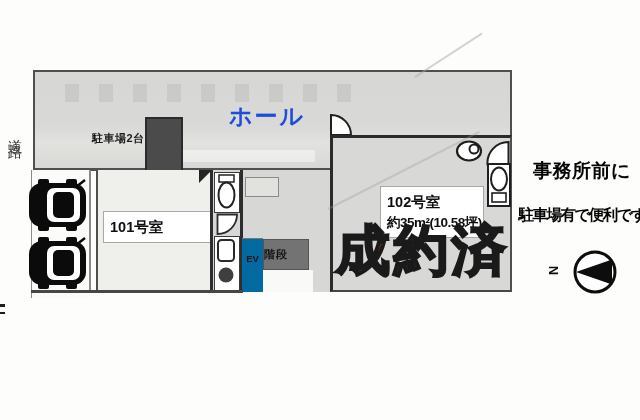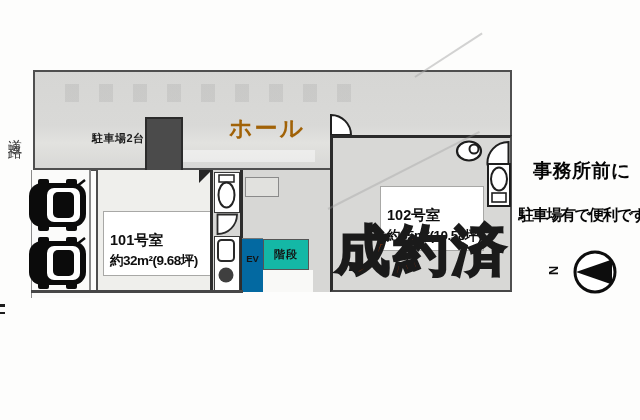--- a/index.html
+++ b/index.html
@@ -36,54 +36,54 @@
   
   .parking-block{left:31px;top:170px;width:59px;height:128px;background:#fbfbfa;
     border-left:1.5px solid #8a8a8a;box-sizing:border-box;}
   .parking-sep{left:89px;top:170px;width:1.5px;height:120px;background:#8a8a8a;}
   .parking-label{left:56px;top:131px;font-size:11px;font-weight:700;color:#1c1c1c;letter-spacing:.5px;margin-left:36px;}
   .car{width:60px;height:52px;}
   
   .room101-block{left:96px;top:170px;width:114px;height:120px;background:#efefec;
     border-left:2px solid #4f4f4f;box-sizing:border-box;}
   .room-label-box{background:#fff;border:1px solid #a8a8a6;box-sizing:border-box;
-    padding:18px 6px 4px 6px;line-height:1.45;}
+    padding:5px 6px 4px 6px;line-height:1.45;}
   .room-name{font-size:14.5px;font-weight:600;color:#0e0e0e;}
   .room-area{font-size:13.5px;font-weight:600;color:#0e0e0e;letter-spacing:-.5px;white-space:nowrap;}
   
   .core-block{left:210px;top:170px;width:120px;height:122px;background:#d7d7d5;}
   .core-wall-l{position:absolute;left:0;top:0;width:3px;height:122px;background:#2d2d2d;}
   .core-wall-r{position:absolute;left:30px;top:0;width:3px;height:122px;background:#2d2d2d;}
   .wc-box{position:absolute;left:4px;top:2px;width:26px;height:41px;background:#fff;
     border:1.5px solid #3a3a3a;box-sizing:border-box;}
   .sink-unit{position:absolute;left:4px;top:66px;width:26px;height:56px;background:#fff;
     border:1.5px solid #3a3a3a;box-sizing:border-box;}
   .hall-small-box{position:absolute;left:35px;top:7px;width:34px;height:20px;background:#e1e1de;
     border:1px solid #8a8a8a;box-sizing:border-box;}
   .ev-strip{position:absolute;left:32px;top:68px;width:21px;height:54px;background:#0369a1;
     border-top:1px solid #777;box-sizing:border-box;text-align:center;}
   .ev-label{font-size:9.5px;font-weight:700;color:#141414;margin-top:14px;display:inline-block;}
-  .stairs-box{position:absolute;left:53px;top:69px;width:46px;height:31px;background:#14b8a6;
-    border:1.5px solid #555;box-sizing:border-box;display:flex;align-items:center;justify-content:center;}
+  .stairs-box{position:absolute;left:53px;top:69px;width:46px;height:31px;background:#737373;
+    border:1.5px solid #555;box-sizing:border-box;display:flex;align-items:center;}
   .stairs-label{font-size:11px;font-weight:700;color:#141414;letter-spacing:1px;}
   .below-stairs-white{position:absolute;left:53px;top:100px;width:50px;height:22px;background:#f9f9f7;}
   .bottom-line-1{left:31px;top:290px;width:212px;height:2.5px;background:#474747;}
   
   .room102-block{left:330px;top:135px;width:182px;height:157px;background:#d8d8d6;
     border-top:3px solid #2b2b2b;border-left:3px solid #2b2b2b;
     border-right:2.5px solid #4f4f4f;border-bottom:2.5px solid #474747;box-sizing:border-box;}
   .room102-diag{position:absolute;left:-5px;top:70px;width:170px;height:2px;background:#9c9c9c;
     opacity:.35;transform:rotate(-27deg);transform-origin:left;}
   .sold-stamp{
     position:absolute;left:2px;top:84px;width:176px;text-align:center;
     font-size:54px;font-weight:700;line-height:1.05;letter-spacing:4px;white-space:nowrap;
     color:#c2410c;-webkit-text-stroke:2.5px #1a1a1a;
   }
   
-  .hall-label{left:229px;top:113px;font-size:23px;font-weight:700;color:#a16207;letter-spacing:2px;}
+  .hall-label{left:229px;top:101px;font-size:23px;font-weight:700;color:#1d4ed8;letter-spacing:2px;}
   
   .note-block{left:508px;top:158px;width:148px;text-align:center;color:#050505;}
   .note-line1{font-size:19px;font-weight:800;letter-spacing:.5px;}
   .note-line2{font-size:15.5px;font-weight:800;letter-spacing:-1.5px;margin-top:21px;white-space:nowrap;}
   
   .compass-n{left:549px;top:263px;font-size:13px;font-weight:700;transform:rotate(90deg);color:#0d0d0d;}
 </style>
 </head>
 <body>
 
@@ -125,21 +125,20 @@
     <rect x="38" y="43" width="11" height="9" rx="2" fill="#0b0b0b"></rect>
   <rect x="1" y="4" width="57" height="44" rx="13" fill="#0b0b0b"></rect>
   <rect x="19" y="9" width="33" height="34" rx="7" fill="#ffffff"></rect>
   <rect x="25" y="13" width="21" height="26" rx="5" fill="#0b0b0b"></rect>
   <path d="M48,8 L57,1" stroke="#0b0b0b" stroke-width="2.5"></path>
 </svg>
 
 <div class="abs room101-block">
   <div class="room-label-box abs" style="left:5px;top:41px;width:119px;">
     <div class="room-name">101号室</div>
-    <div class="room-area">約32m²(9.68坪)</div>
   </div>
 </div>
 
 <div class="abs core-block">
   <div class="core-wall-l"></div>
   <div class="core-wall-r"></div>
   <div class="wc-box">
     <svg width="23" height="38">
       <rect x="4" y="2" width="15" height="7" fill="#fff" stroke="#222" stroke-width="1.5"></rect>
       <ellipse cx="11.5" cy="22" rx="8" ry="12.5" fill="#fff" stroke="#222" stroke-width="2"></ellipse>

